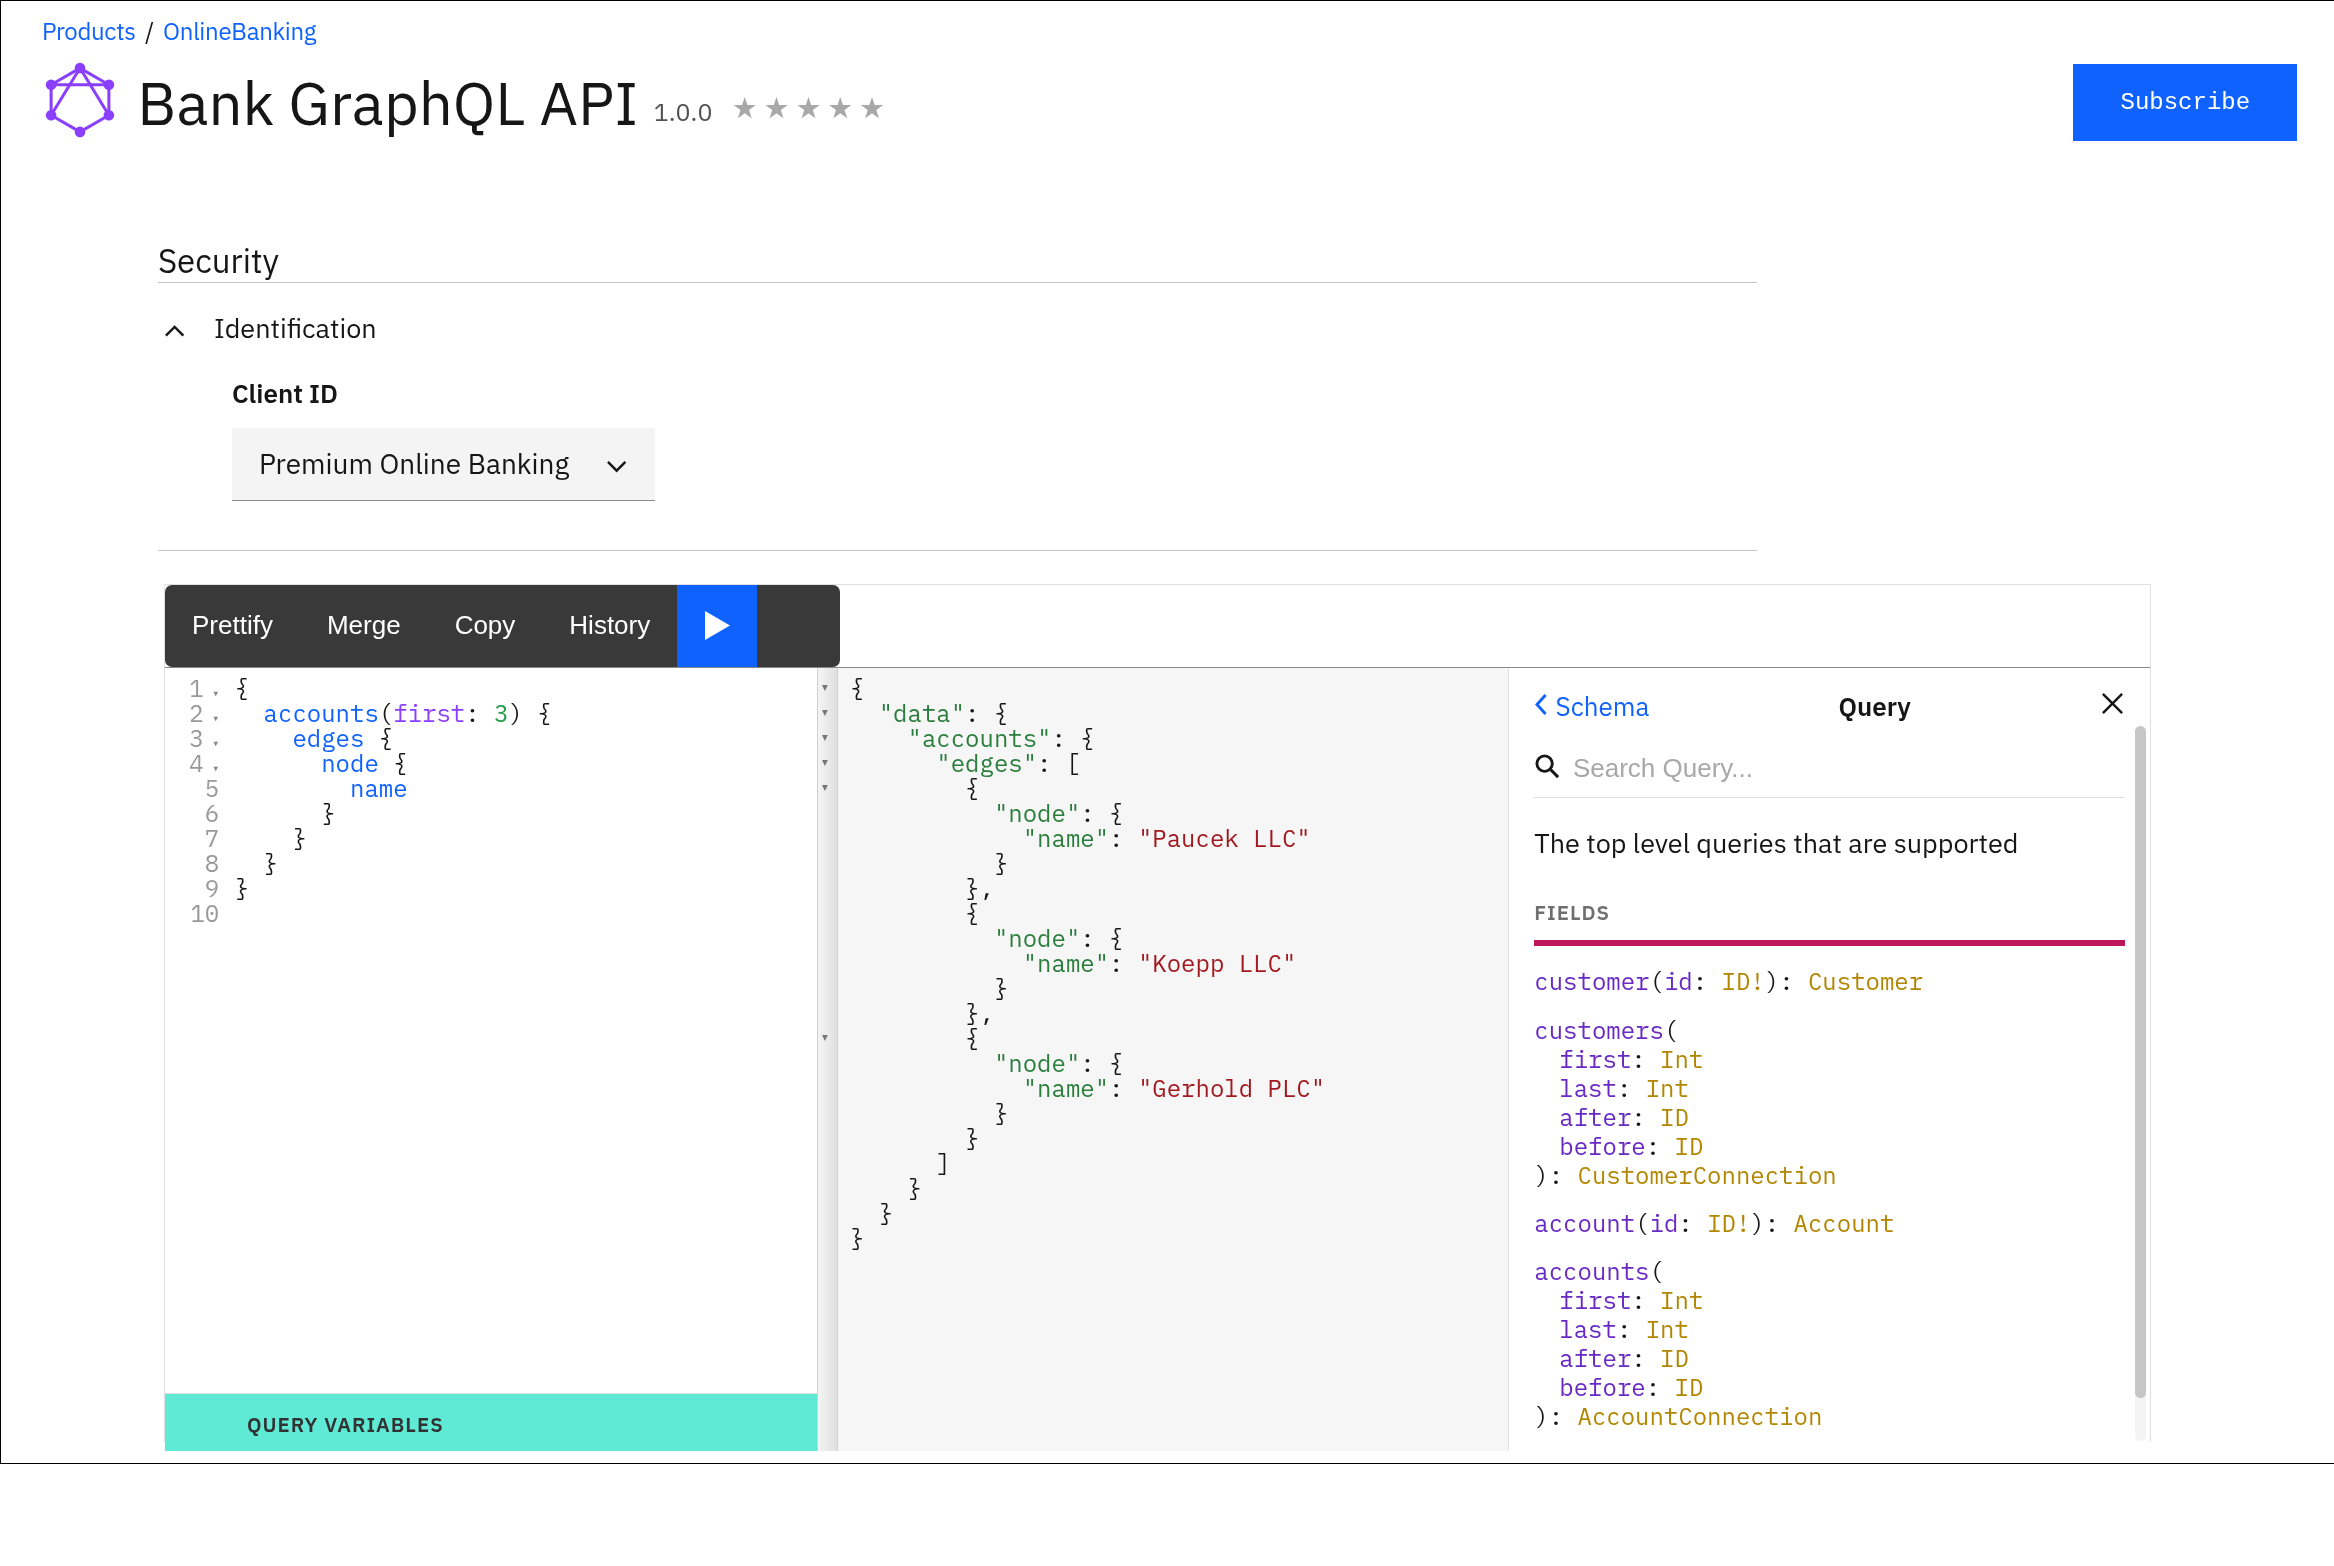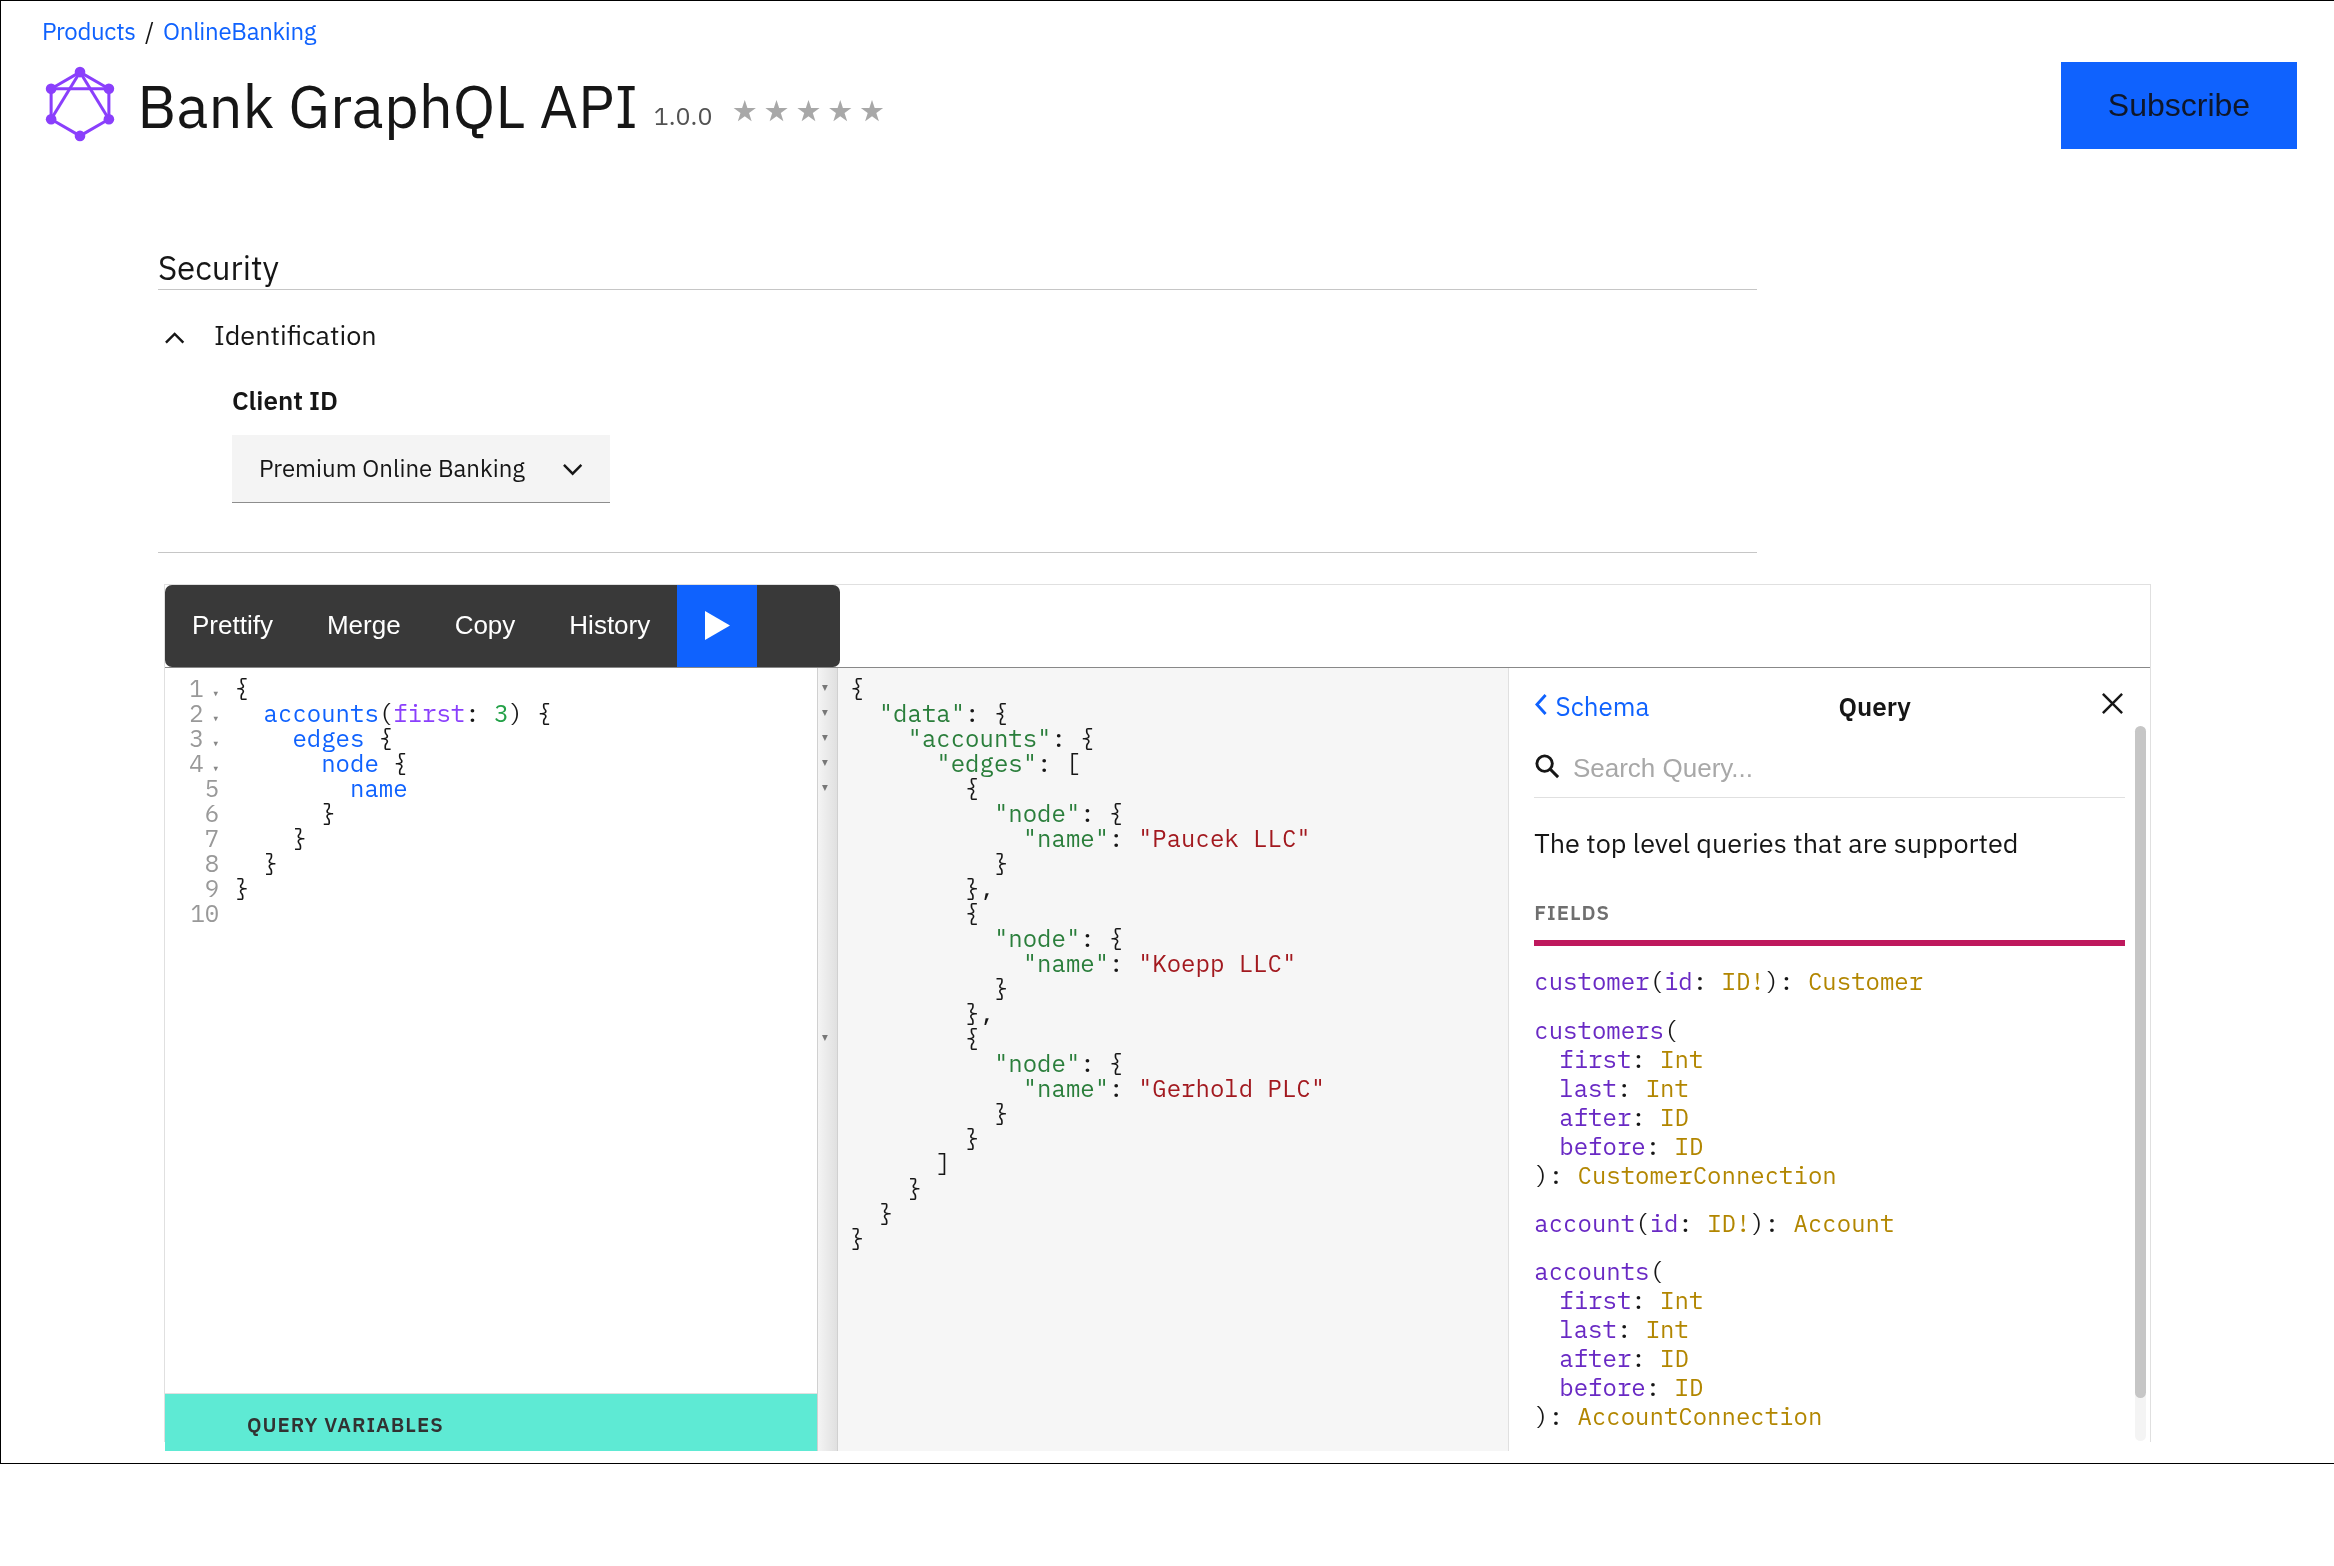--- a/index.html
+++ b/index.html
@@ -12,32 +12,32 @@
 .breadcrumb { font-size: 24px; color: #0f62fe; letter-spacing: -0.3px; }
 .breadcrumb a { color: #0f62fe; text-decoration: none; }
 .breadcrumb .sep { color: #161616; margin: 0 3.9px; }
 
 
 .title-row { display: flex; align-items: center; margin-top: 15.5px; }
 .logo-icon svg { width: 76px; height: 76px; }
 .title { font-size: 60px; font-weight: 400; margin-left: 19.4px; color: #161616; }
 .version { font-size: 25px; color: #525252; margin-left: 15.5px; margin-top: 19.4px; }
 .stars { margin-left: 19.4px; color: #a8a8a8; font-size: 29px; letter-spacing: 5.8px; margin-top: 9.7px; }
-.subscribe-btn { margin-left: auto; background: #0f62fe; color: #0f172a; border: none; font-size: 32px; padding: 25px 47px; cursor: pointer; }
+.subscribe-btn { margin-left: auto; background: #0f62fe; color: #ffffff; border: none; font-size: 24px; padding: 25px 47px; cursor: pointer; font-family: Liberation Mono, monospace; }
 
 
 .content { display: flex; margin-top: 97px; padding-left: 116px; flex-direction: column; }
 .left-col { width: 349px; }
 .security-label { font-size: 33px; color: #161616; }
 .right-col { flex: 1; padding-right: 78px; }
 .section-divider { border-top: 1px solid #c6c6c6; margin-bottom: 27px; width: 1599px; }
 .id-row { display: flex; align-items: center; font-size: 27px; }
 .chevron-up-icon { margin: 0 29px 0 5.8px; }
 .client-id-label { font-size: 26px; font-weight: 600; margin: 31px 0 17.5px 74px; }
-.dropdown { display: inline-flex; background: #f4f4f4; border-bottom: 1px solid #8d8d8d; padding: 17.5px 27px; margin-left: 74px; font-size: 24px; cursor: pointer; }
+.dropdown { display: inline-flex; background: #f4f4f4; border-bottom: 1px solid #8d8d8d; padding: 17.5px 27px; margin-left: 74px; font-size: 28px; cursor: pointer; }
 .dropdown .chev { margin-left: 37px; }
 .section-divider2 { border-top: 1px solid #c6c6c6; margin-top: 49px; width: 1599px; }
 
 
 .graphiql { position: absolute; left: 163px; bottom: 21.3px; width: 1987px; height: 858px; display: flex; flex-direction: column; border: 1px solid #e0e0e0; }
 .gq-toolbar { display: flex; background: #393939; height: 82px; width: 675px; border-radius: 7px; }
 .gq-tb-btn { color: #fff; font-size: 26px; background: none; border: none; padding: 0 27px; cursor: pointer; height: 100%; }
 .gq-play { background: #0f62fe; width: 80px; display: flex; align-items: center; justify-content: center; cursor: pointer; }
 .gq-play svg { fill: #fff; }
 

